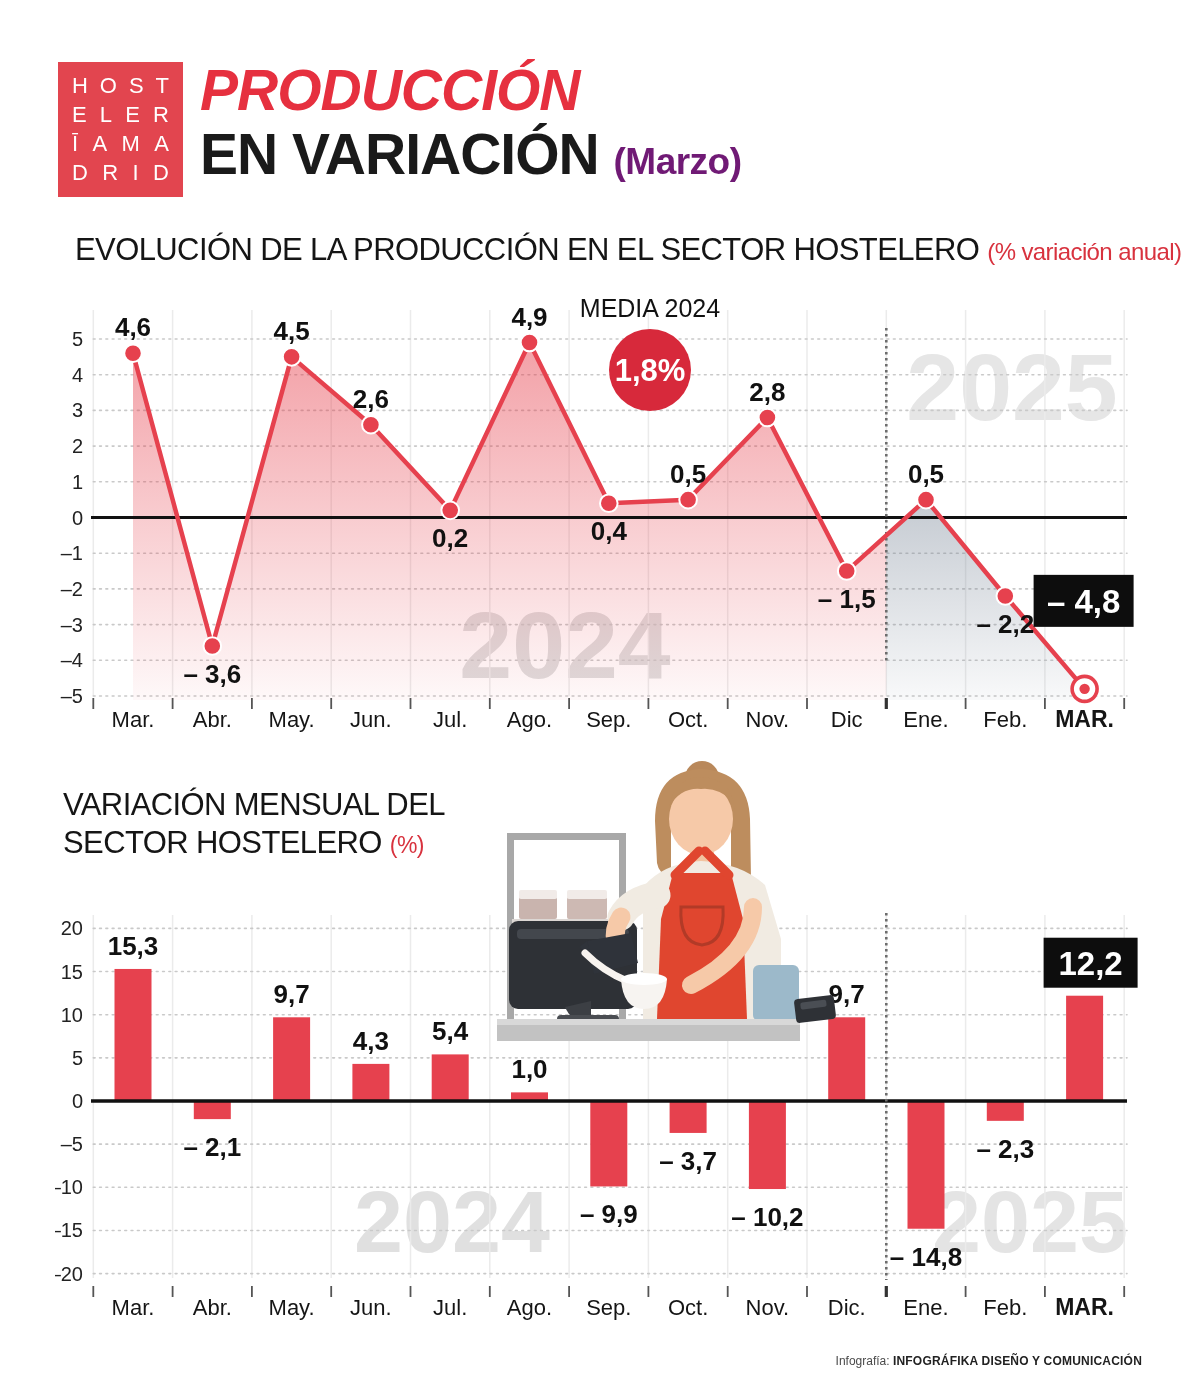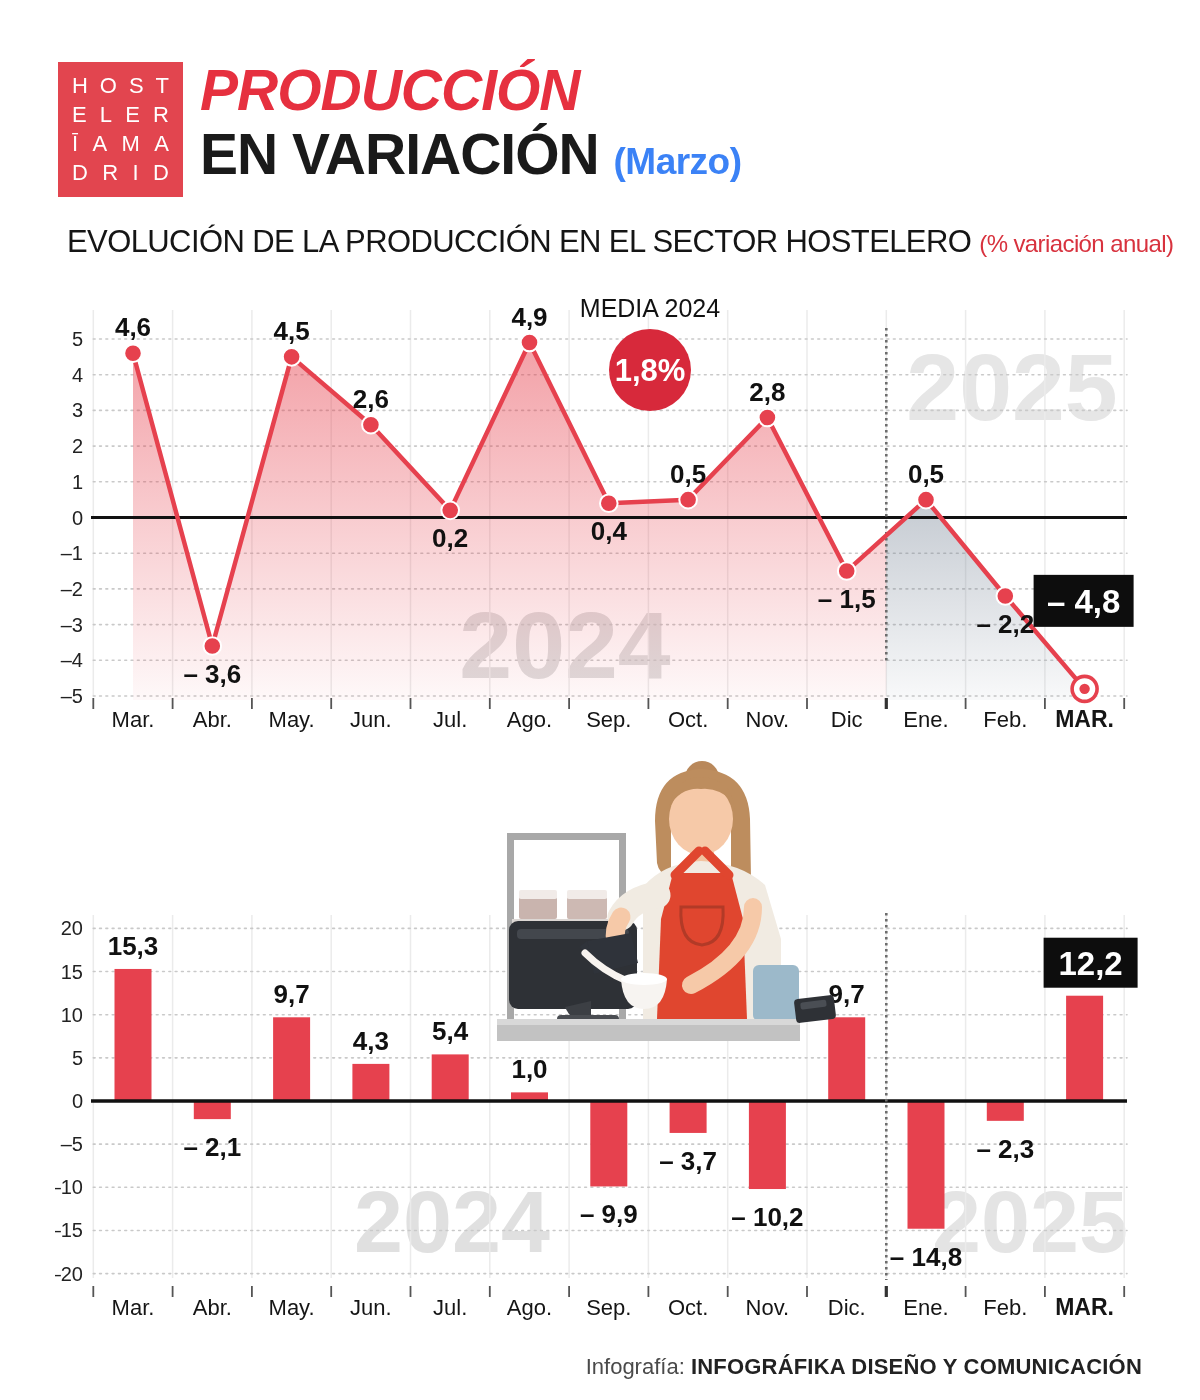--- a/index.html
+++ b/index.html
@@ -5,32 +5,32 @@
   html,body{margin:0;padding:0;background:#ffffff;}
   .page{position:relative;width:1200px;height:1400px;background:#fff;overflow:hidden;
         font-family:"Liberation Sans", sans-serif;color:#111;}
   
   .logo{position:absolute;left:58px;top:62px;width:125px;height:135px;background:#e2454f;
         display:flex;flex-direction:column;justify-content:space-evenly;padding:6px 14px;box-sizing:border-box;}
   .logo-row{display:flex;justify-content:space-between;color:#fff;font-size:22px;font-weight:400;line-height:1;}
   .titles{position:absolute;left:200px;top:60px;}
   .title-l1{font-size:57px;font-weight:800;color:#e6303f;letter-spacing:-1px;line-height:1.08;font-style:italic;}
   .title-l2{font-size:57px;font-weight:800;color:#1a1a1a;letter-spacing:-1px;line-height:1.15;}
-  .title-suffix{font-size:37px;font-weight:700;color:#3b82f6;letter-spacing:-0.5px;}
+  .title-suffix{font-size:37px;font-weight:700;color:#701a75;letter-spacing:-0.5px;}
   
   .h-chart1{position:absolute;left:63px;top:220px;font-size:31px;font-weight:500;color:#151515;letter-spacing:-0.6px;}
   .h-suffix{font-size:24px;font-weight:500;color:#d8323e;}
   .h-chart2{position:absolute;left:63px;top:786px;font-size:31px;font-weight:500;color:#151515;letter-spacing:-0.6px;line-height:1.22;}
   .h-suffix2{font-size:23px;font-weight:500;color:#d8323e;}
   svg{display:block;}
   .chart1-svg{position:absolute;left:55px;top:290px;}
   .chart2-svg{position:absolute;left:55px;top:900px;}
   .illustration-svg{position:absolute;left:495px;top:757px;}
   
-  .footer{position:absolute;right:58px;top:1354px;font-size:22px;color:#222;text-align:center;}
+  .footer{position:absolute;right:58px;top:1354px;font-size:12px;color:#222;text-align:center;}
   .footer .pre{font-weight:400;color:#4a4a4a;}
   .footer .credit{font-weight:700;letter-spacing:0.2px;}
 </style>
 </head>
 <body>
 
 <div class="page">
 
   <header>
     <div class="logo">
@@ -58,21 +58,21 @@
           <span>I</span>
           <span>D</span>
         </div>
     </div>
     <div class="titles">
       <div class="title-l1">PRODUCCIÓN</div>
       <div class="title-l2"><span>EN VARIACIÓN</span> <span class="title-suffix">(Marzo)</span></div>
     </div>
   </header>
 
-  <h2 class="h-chart1" style="margin:4px;"><span>EVOLUCIÓN DE LA PRODUCCIÓN EN EL SECTOR HOSTELERO</span> <span class="h-suffix">(% variación anual)</span></h2>
+  <h2 class="h-chart1" style="margin:12px;"><span>EVOLUCIÓN DE LA PRODUCCIÓN EN EL SECTOR HOSTELERO</span> <span class="h-suffix">(% variación anual)</span></h2>
 
   <svg class="chart1-svg" id="chart1-svg" width="1085" height="450" viewBox="0 0 1085 450">
       <defs>
         <linearGradient id="pinkGrad" gradientUnits="userSpaceOnUse" x1="0" y1="45" x2="0" y2="412">
           <stop offset="0%" stop-color="rgba(230,62,75,0.50)"></stop>
           <stop offset="55%" stop-color="rgba(230,62,75,0.24)"></stop>
           <stop offset="100%" stop-color="rgba(230,62,75,0.03)"></stop>
         </linearGradient>
         <linearGradient id="grayGrad" gradientUnits="userSpaceOnUse" x1="0" y1="200" x2="0" y2="415">
           <stop offset="0%" stop-color="rgba(120,133,150,0.45)"></stop>
@@ -174,20 +174,24 @@
       <text x="474.5" y="437" text-anchor="middle" font-size="22" font-weight="400" fill="#151515">Ago.</text>
       <text x="553.8" y="437" text-anchor="middle" font-size="22" font-weight="400" fill="#151515">Sep.</text>
       <text x="633.1" y="437" text-anchor="middle" font-size="22" font-weight="400" fill="#151515">Oct.</text>
       <text x="712.4" y="437" text-anchor="middle" font-size="22" font-weight="400" fill="#151515">Nov.</text>
       <text x="791.6999999999999" y="437" text-anchor="middle" font-size="22" font-weight="400" fill="#151515">Dic</text>
       <text x="871" y="437" text-anchor="middle" font-size="22" font-weight="400" fill="#151515">Ene.</text>
       <text x="950.3" y="437" text-anchor="middle" font-size="22" font-weight="400" fill="#151515">Feb.</text>
       <text x="1029.6" y="437" text-anchor="middle" font-size="23" font-weight="800" fill="#151515">MAR.</text>
     </svg>
 
+  <h2 class="h-chart2" style="margin:0;">
+    <span>VARIACIÓN MENSUAL DEL</span><br>
+    <span>SECTOR HOSTELERO</span> <span class="h-suffix2">(%)</span>
+  </h2>
 
   <svg class="chart2-svg" id="chart2-svg" width="1085" height="420" viewBox="0 0 1085 420">
       <text x="397" y="352" text-anchor="middle" font-size="88" font-weight="700" fill="#e0e0e0">2024</text>
       <text x="975" y="352" text-anchor="middle" font-size="88" font-weight="700" fill="#e4e4e4">2025</text>
       <line x1="38.3" y1="15" x2="38.3" y2="378" stroke="#ebebeb" stroke-width="1.5"></line>
       <line x1="117.6" y1="15" x2="117.6" y2="378" stroke="#ebebeb" stroke-width="1.5"></line>
       <line x1="196.89999999999998" y1="15" x2="196.89999999999998" y2="378" stroke="#ebebeb" stroke-width="1.5"></line>
       <line x1="276.2" y1="15" x2="276.2" y2="378" stroke="#ebebeb" stroke-width="1.5"></line>
       <line x1="355.5" y1="15" x2="355.5" y2="378" stroke="#ebebeb" stroke-width="1.5"></line>
       <line x1="434.8" y1="15" x2="434.8" y2="378" stroke="#ebebeb" stroke-width="1.5"></line>

